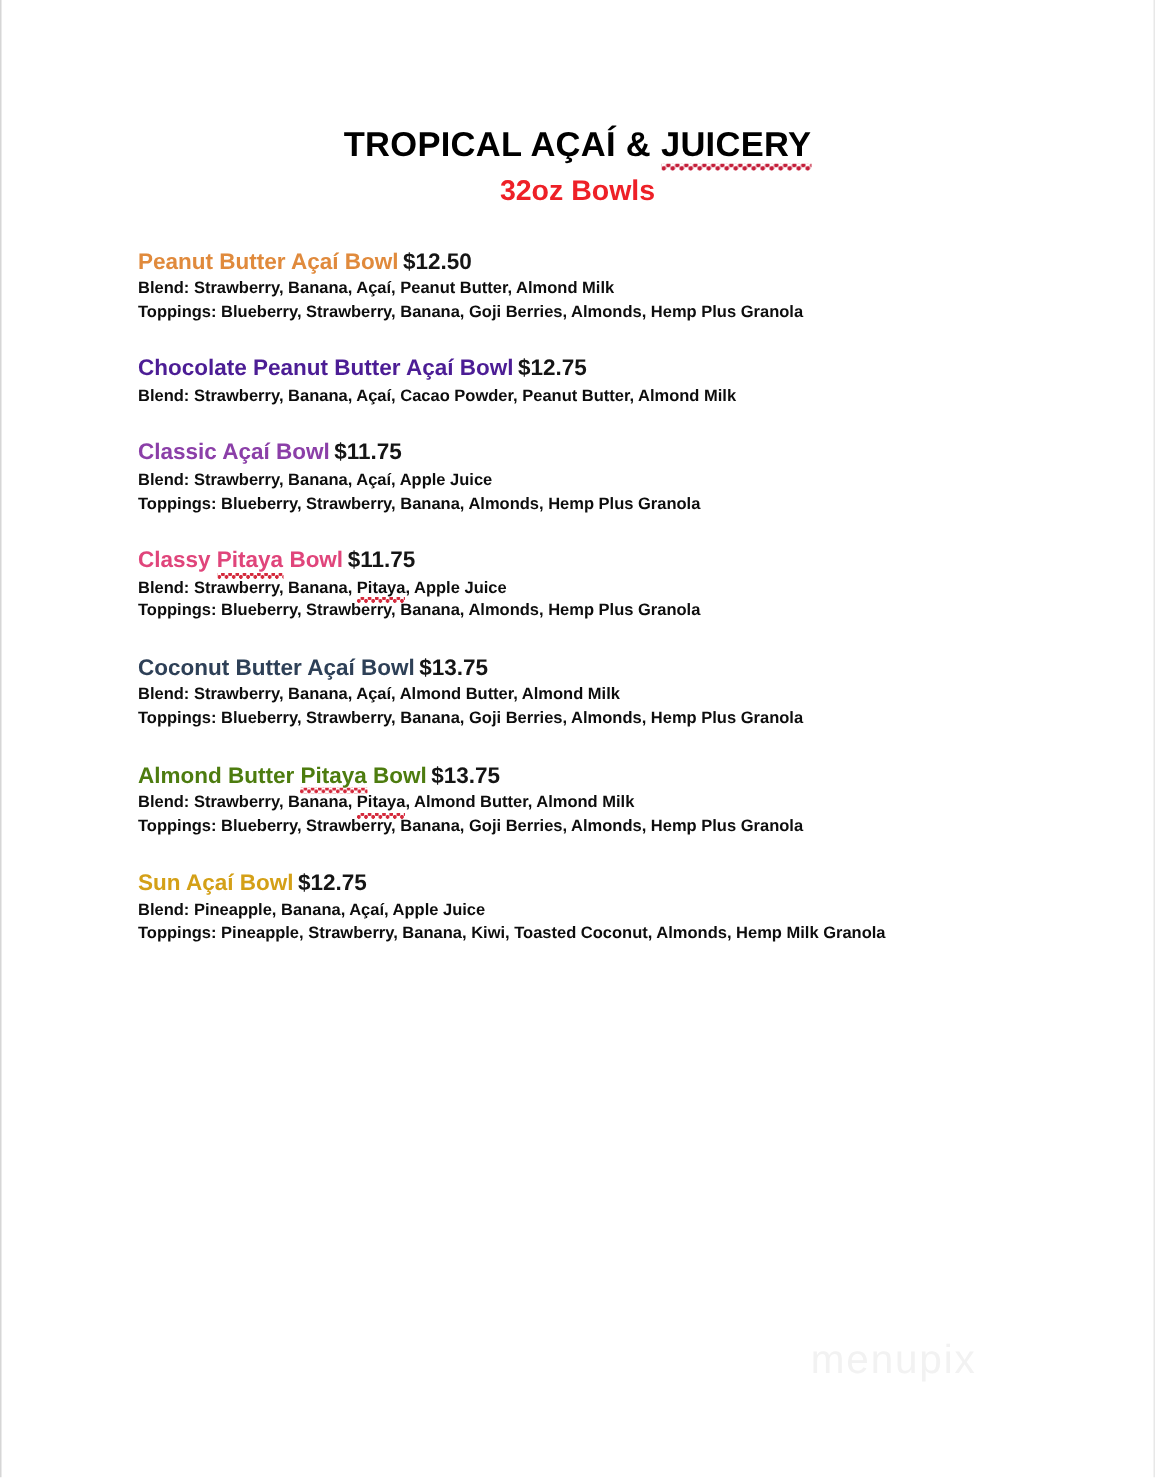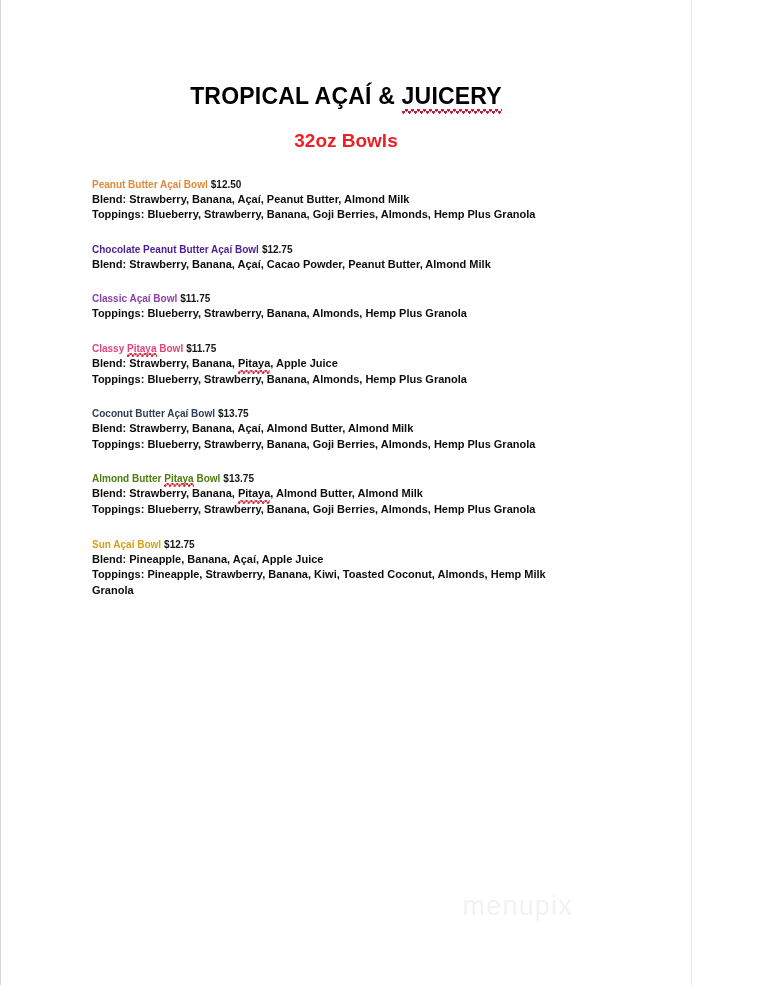--- a/index.html
+++ b/index.html
@@ -12,21 +12,21 @@
     width: 770px;
     height: 985px;
     font-family: "Liberation Sans", sans-serif;
     color: #000000;
     overflow: hidden;
     position: relative;
   }
 
   .page {
     position: relative;
-    width: 692px;
+    width: 770px;
     height: 985px;
     background: #ffffff;
     box-sizing: border-box;
     border-left: 1px solid #d6d6d6;
     border-right: 1px solid #e8e8e8;
   }
 
   
   .doc-header {
     text-align: center;
@@ -62,36 +62,36 @@
     font-size: 17px;
     font-weight: bold;
     color: #000000;
     margin-top: 9px;
     line-height: 1.15;
   }
   .doc-section {
     font-size: 19px;
     font-weight: bold;
     color: #ee2027;
-    margin-top: 20px;
+    margin-top: 7px;
     line-height: 1.15;
   }
 
   
   .menu-body {
     margin: 0;
     padding: 26px 110px 0 91px;
   }
   .menu-item {
     margin-bottom: 20px;
   }
   .menu-item:last-child { margin-bottom: 0; }
 
   .item-heading {
-    font-size: 10px;
+    font-size: 15px;
     line-height: 1.30;
     font-weight: bold;
     margin: 0 0 1px 0;
     white-space: nowrap;
   }
   .item-name {
     font-weight: bold;
   }
   .item-price {
     color: #151515;
@@ -156,20 +156,21 @@
       <div class="item-line"><span>Toppings: </span><span>Blueberry, Strawberry, Banana, Goji Berries, Almonds, Hemp Plus Granola</span></div>
     </div>
 
     <div class="menu-item">
       <div class="item-heading"><span class="item-name" style="color: #4c1d95;">Chocolate Peanut Butter Açaí Bowl</span><span class="item-price">$12.75</span></div>
       <div class="item-line"><span>Blend: </span><span>Strawberry, Banana, Açaí, Cacao Powder, Peanut Butter, Almond Milk</span></div>
     </div>
 
     <div class="menu-item">
       <div class="item-heading"><span class="item-name" style="color: rgb(139, 63, 168); text-align: right;">Classic Açaí Bowl</span><span class="item-price">$11.75</span></div>
+      <div class="item-line"><span>Blend: </span><span>Strawberry, Banana, Açaí, Apple Juice</span></div>
       <div class="item-line"><span>Toppings: </span><span>Blueberry, Strawberry, Banana, Almonds, Hemp Plus Granola</span></div>
     </div>
 
     <div class="menu-item">
       <div class="item-heading"><span class="item-name" style="color: rgb(224, 69, 123);"><span>Classy </span><span class="misspell">Pitaya</span><span> Bowl</span></span><span class="item-price">$11.75</span></div>
       <div class="item-line"><span>Blend: </span><span>Strawberry, Banana, </span><span class="misspell">Pitaya</span><span>, Apple Juice</span></div>
       <div class="item-line"><span>Toppings: </span><span>Blueberry, Strawberry, Banana, Almonds, Hemp Plus Granola</span></div>
     </div>
 
     <div class="menu-item">

